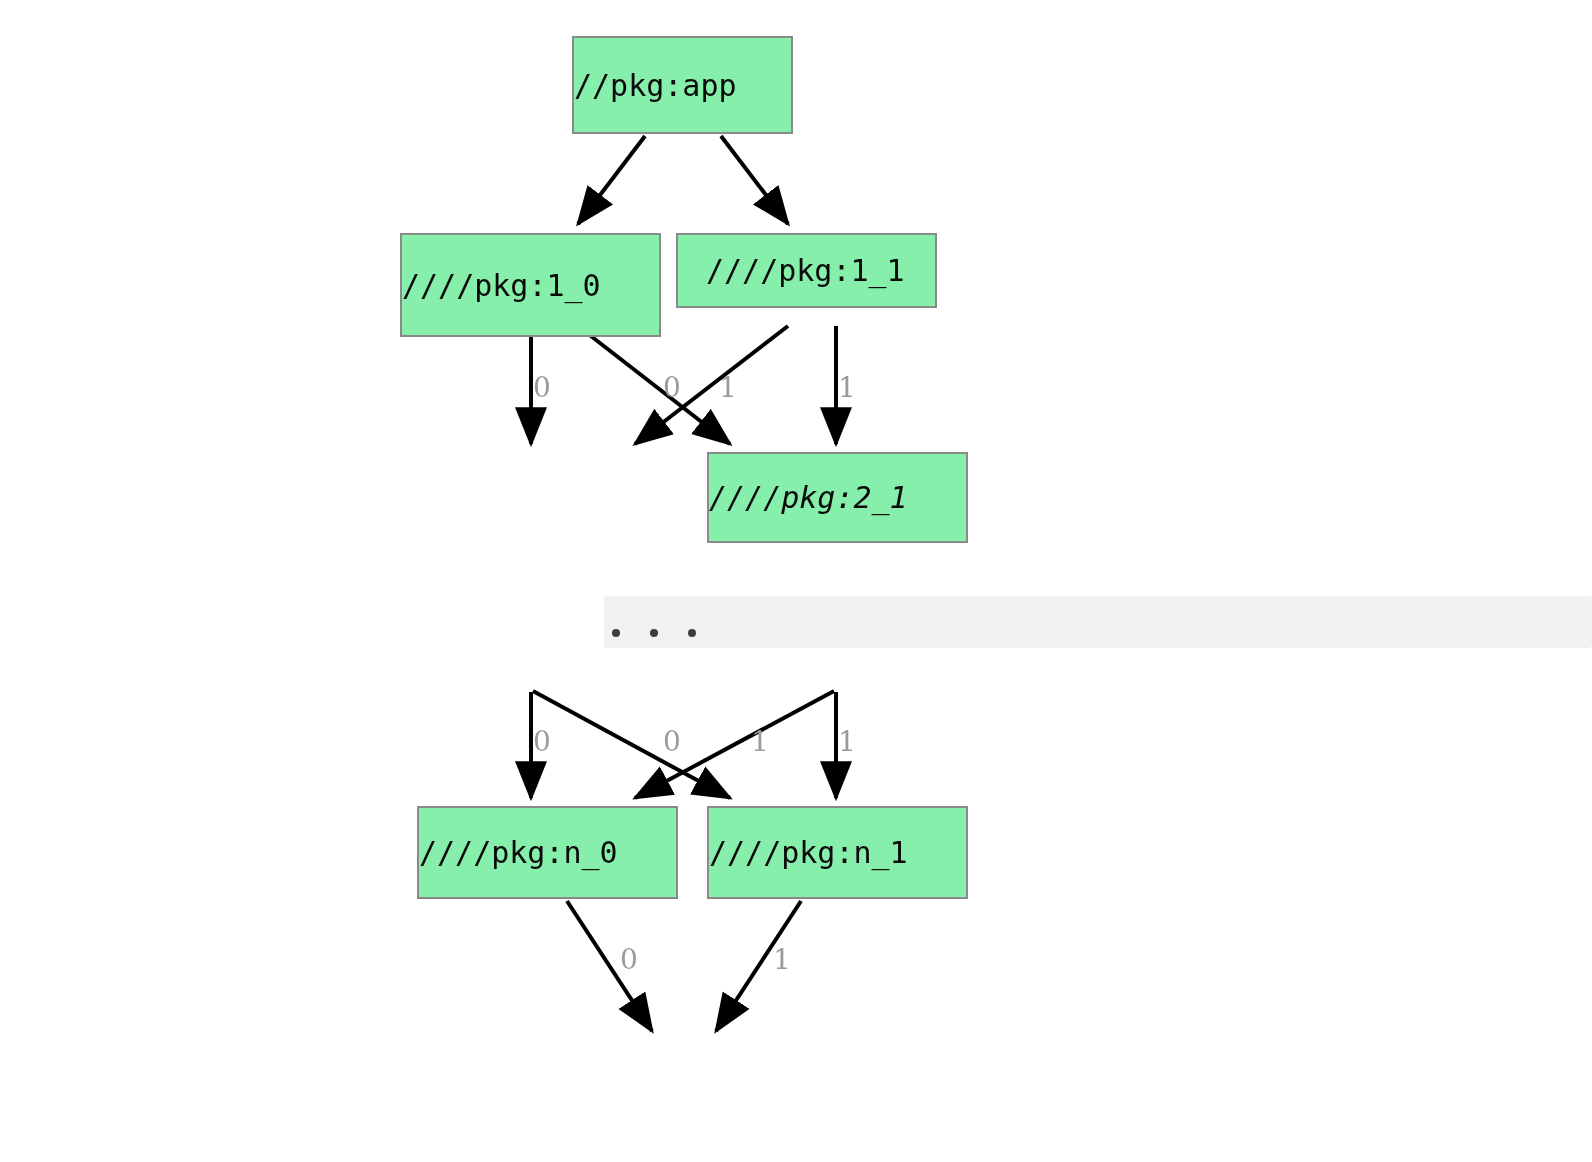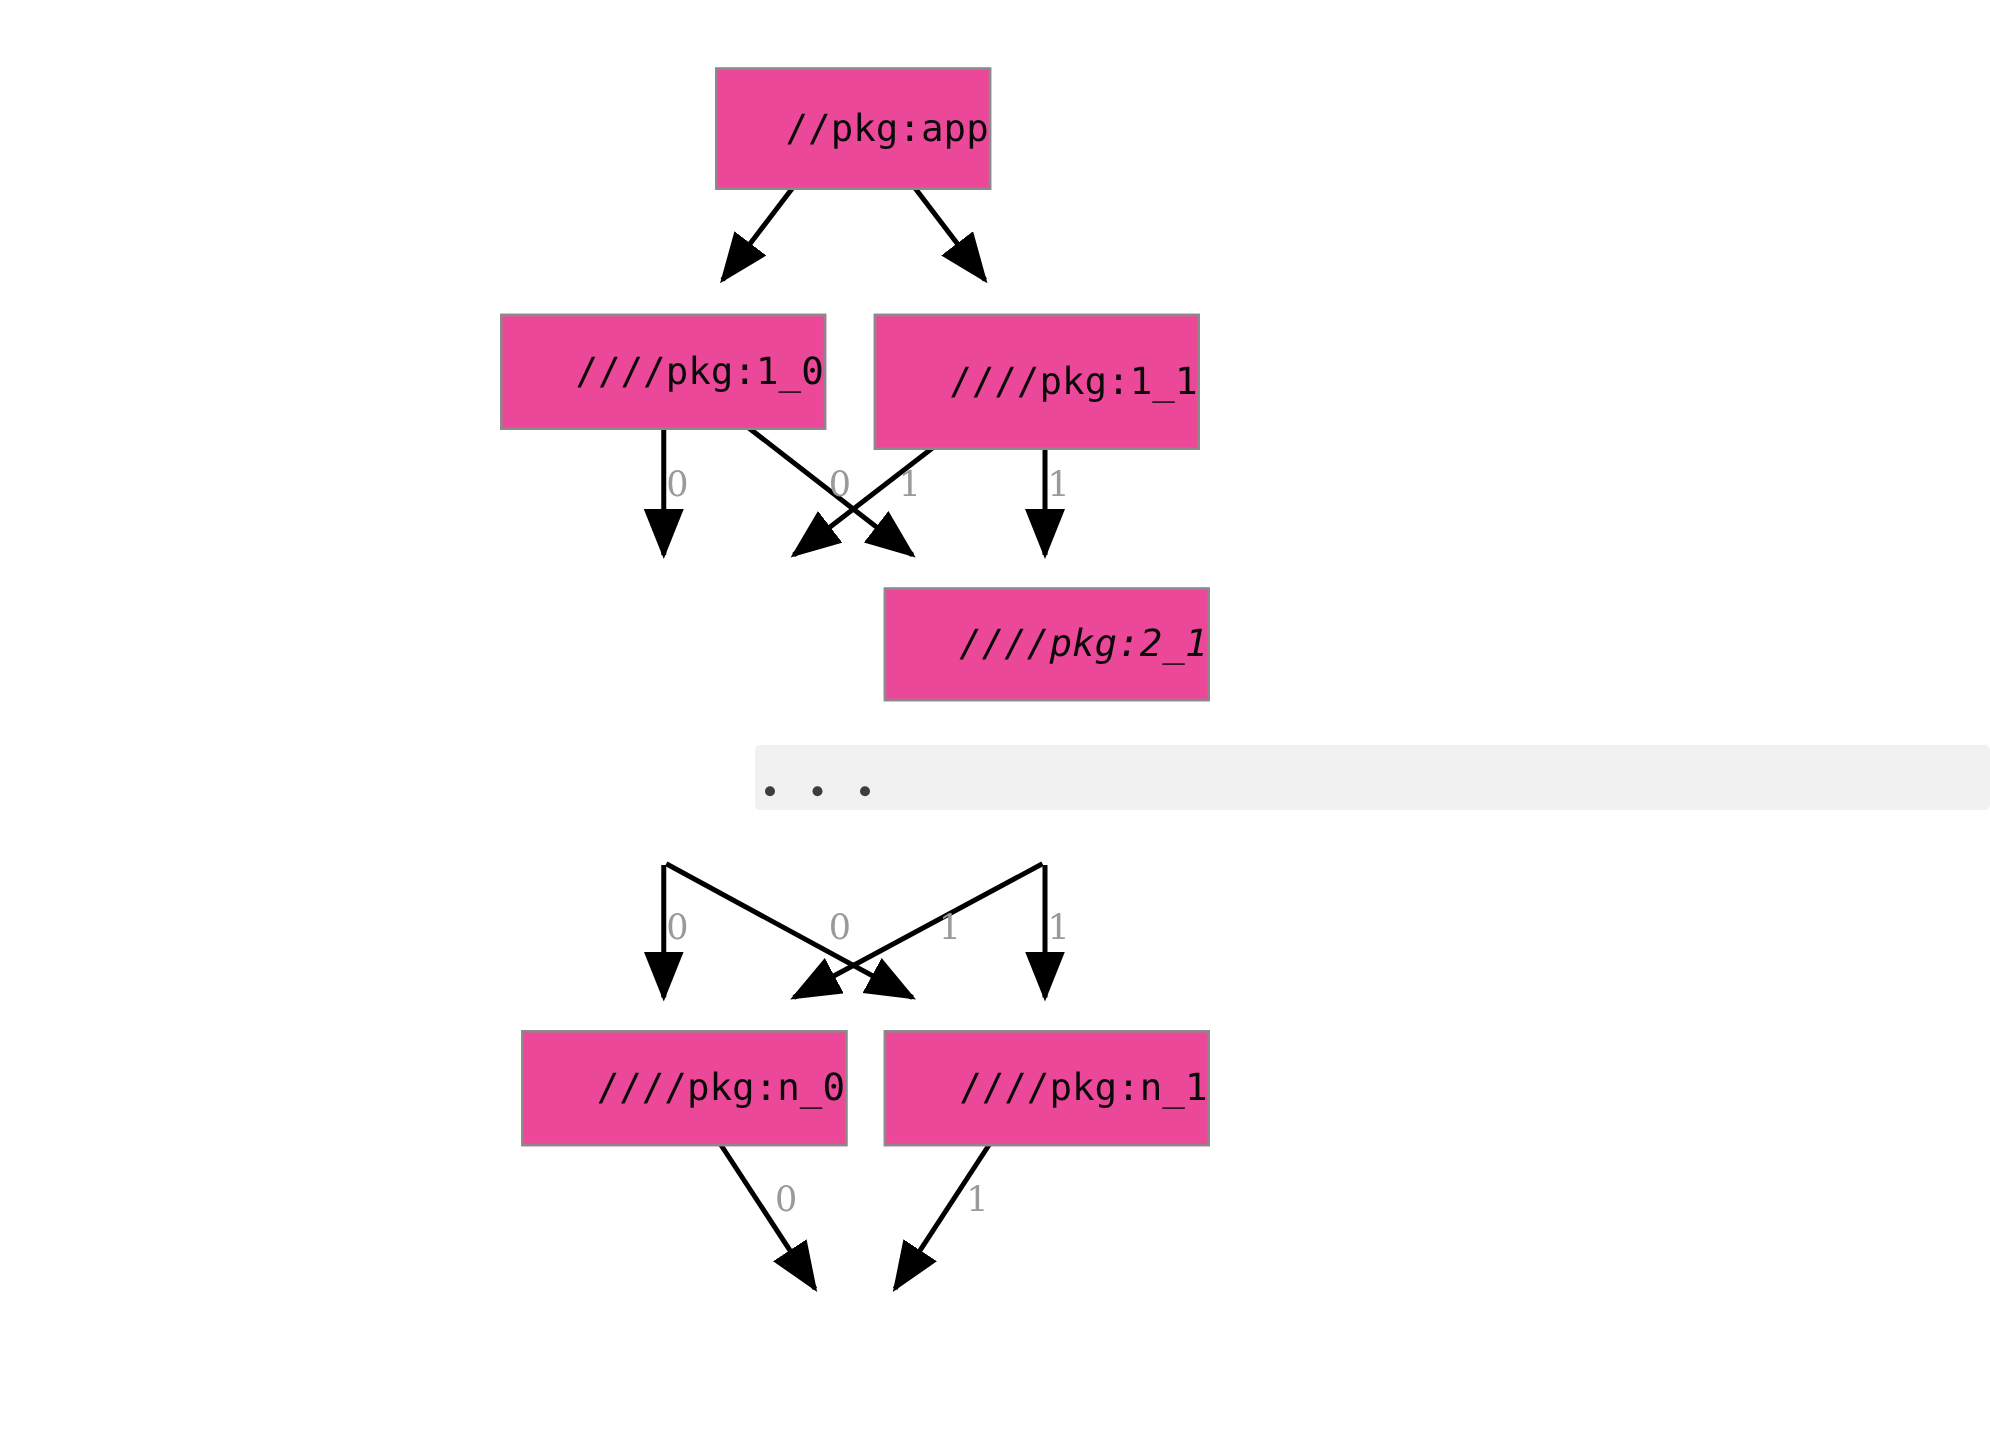--- a/index.html
+++ b/index.html
@@ -20,26 +20,25 @@
   #graph-svg {
     position: absolute;
     left: 0;
     top: 0;
     width: 1592px;
     height: 1162px;
   }
   .node-box {
     position: absolute;
     box-sizing: border-box;
-    background: #ec4899;
+    background: #86efac;
     border: 2px solid #8a8a8a;
     display: flex;
     align-items: center;
-    justify-content: flex-end;
-    margin-top: 18px;
+    justify-content: flex-start;
   }
   .node-label {
     font-family: "DejaVu Sans Mono", monospace;
     font-size: 30px;
     color: #0a0a0a;
     letter-spacing: 0px;
     white-space: pre;
   }
   .edge-label {
     position: absolute;
@@ -104,25 +103,25 @@
 
     <line x1="567" y1="901" x2="652" y2="1031" stroke="#000000" stroke-width="4" marker-end="url(#arrow)"></line>
 
     <line x1="801" y1="901" x2="716" y2="1031" stroke="#000000" stroke-width="4" marker-end="url(#arrow)"></line>
   </svg>
 
   <div class="node-box" style="left:572px; top:36px; width:221px; height:98px;">
     <span class="node-label">//pkg:app</span>
   </div>
 
-  <div class="node-box" style="left:400px; top:233px; width:261px; height:93px;">
+  <div class="node-box" style="left:400px; top:233px; width:261px; height:104px;">
     <span class="node-label">////pkg:1_0</span>
   </div>
 
-  <div class="node-box" style="left:699px; top:233px; width:261px; height:109px;">
+  <div class="node-box" style="left:676px; top:233px; width:261px; height:75px;padding-left:28px;">
     <span class="node-label">////pkg:1_1</span>
   </div>
 
 
   <div class="node-box" style="left:707px; top:452px; width:261px; height:91px;font-style:italic;">
     <span class="node-label">////pkg:2_1</span>
   </div>
 
   <div class="node-box" style="left:417px; top:806px; width:261px; height:93px;">
     <span class="node-label">////pkg:n_0</span>

